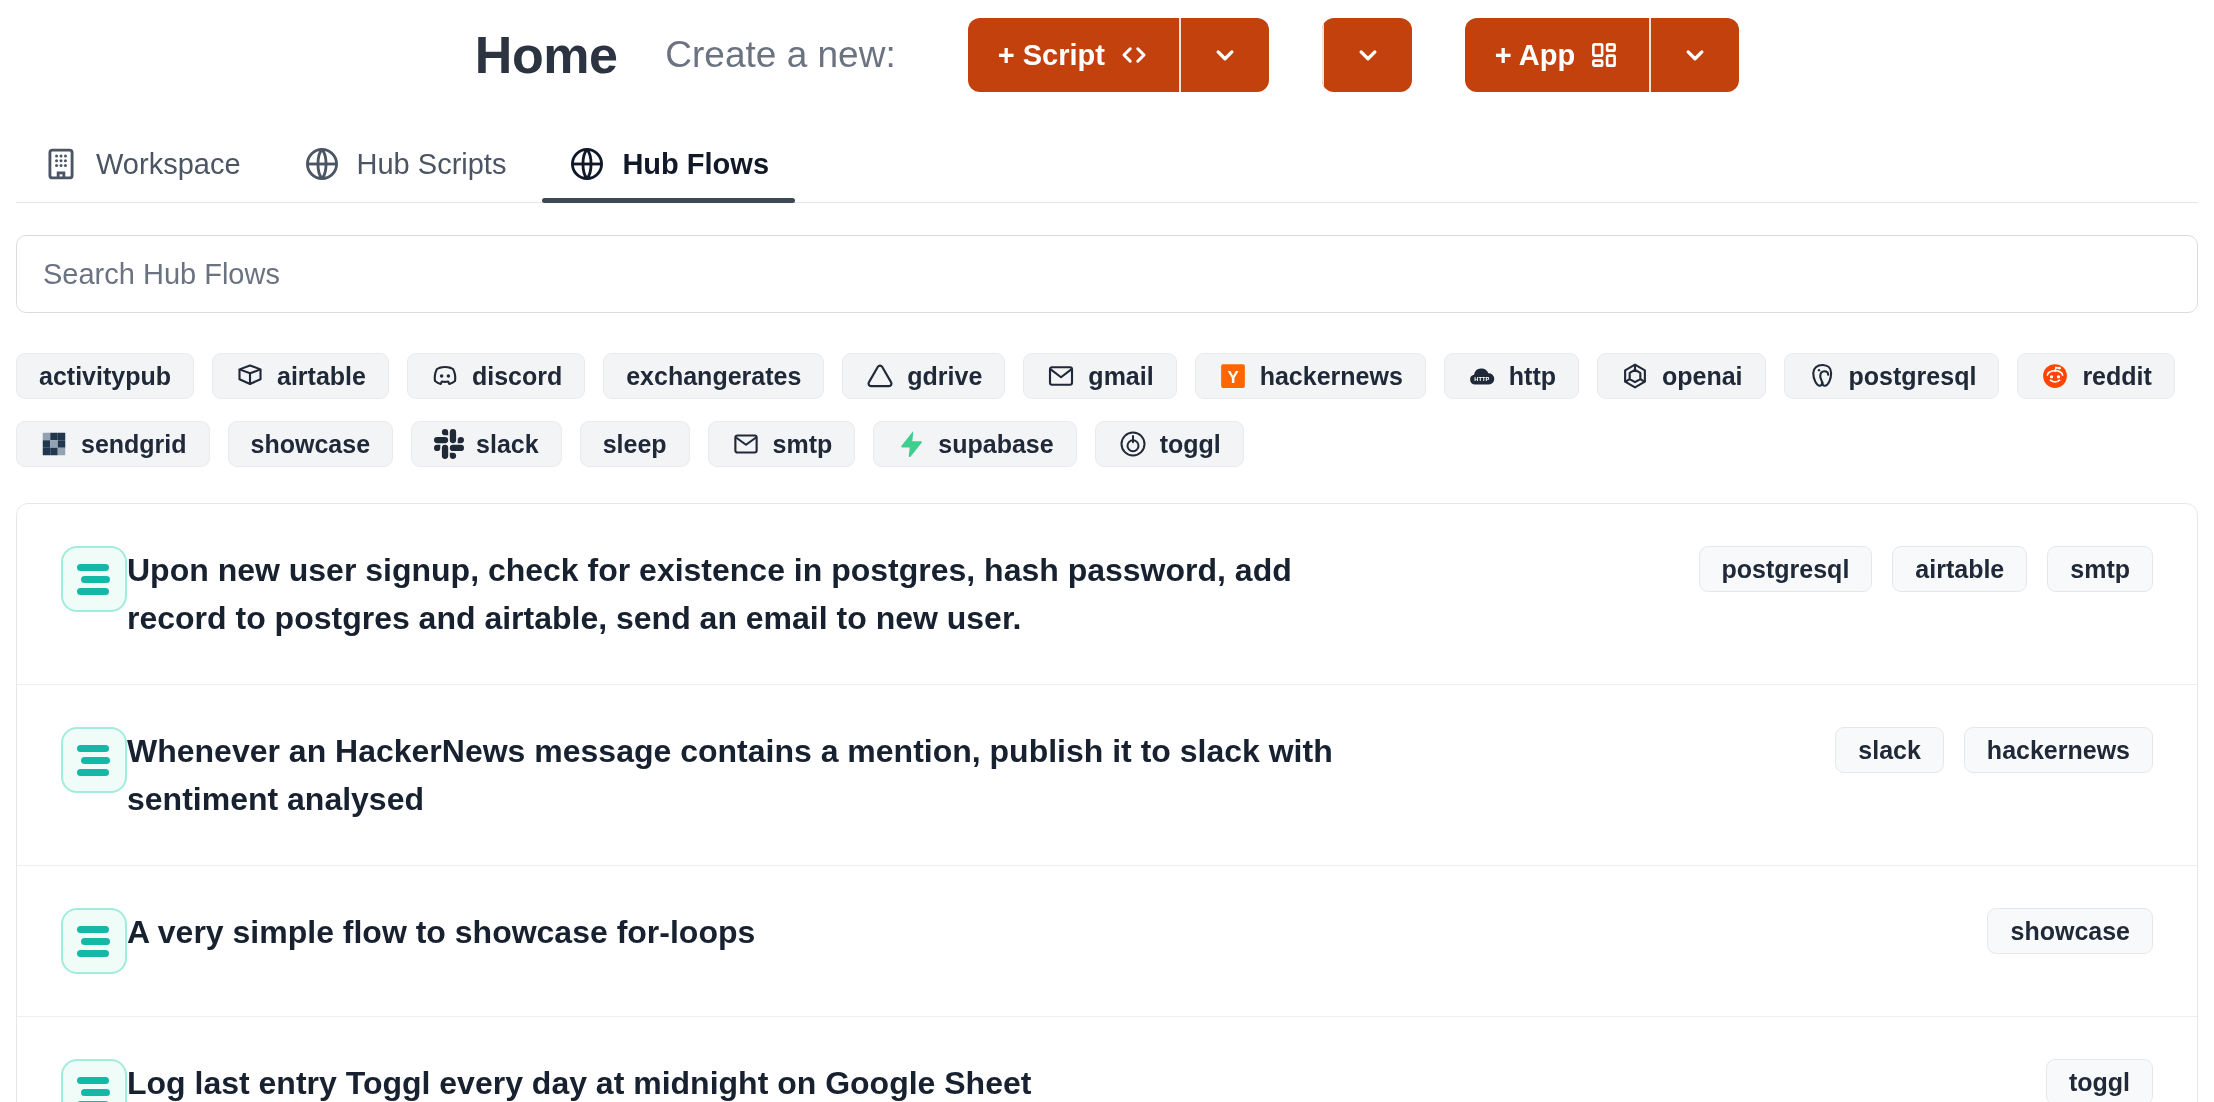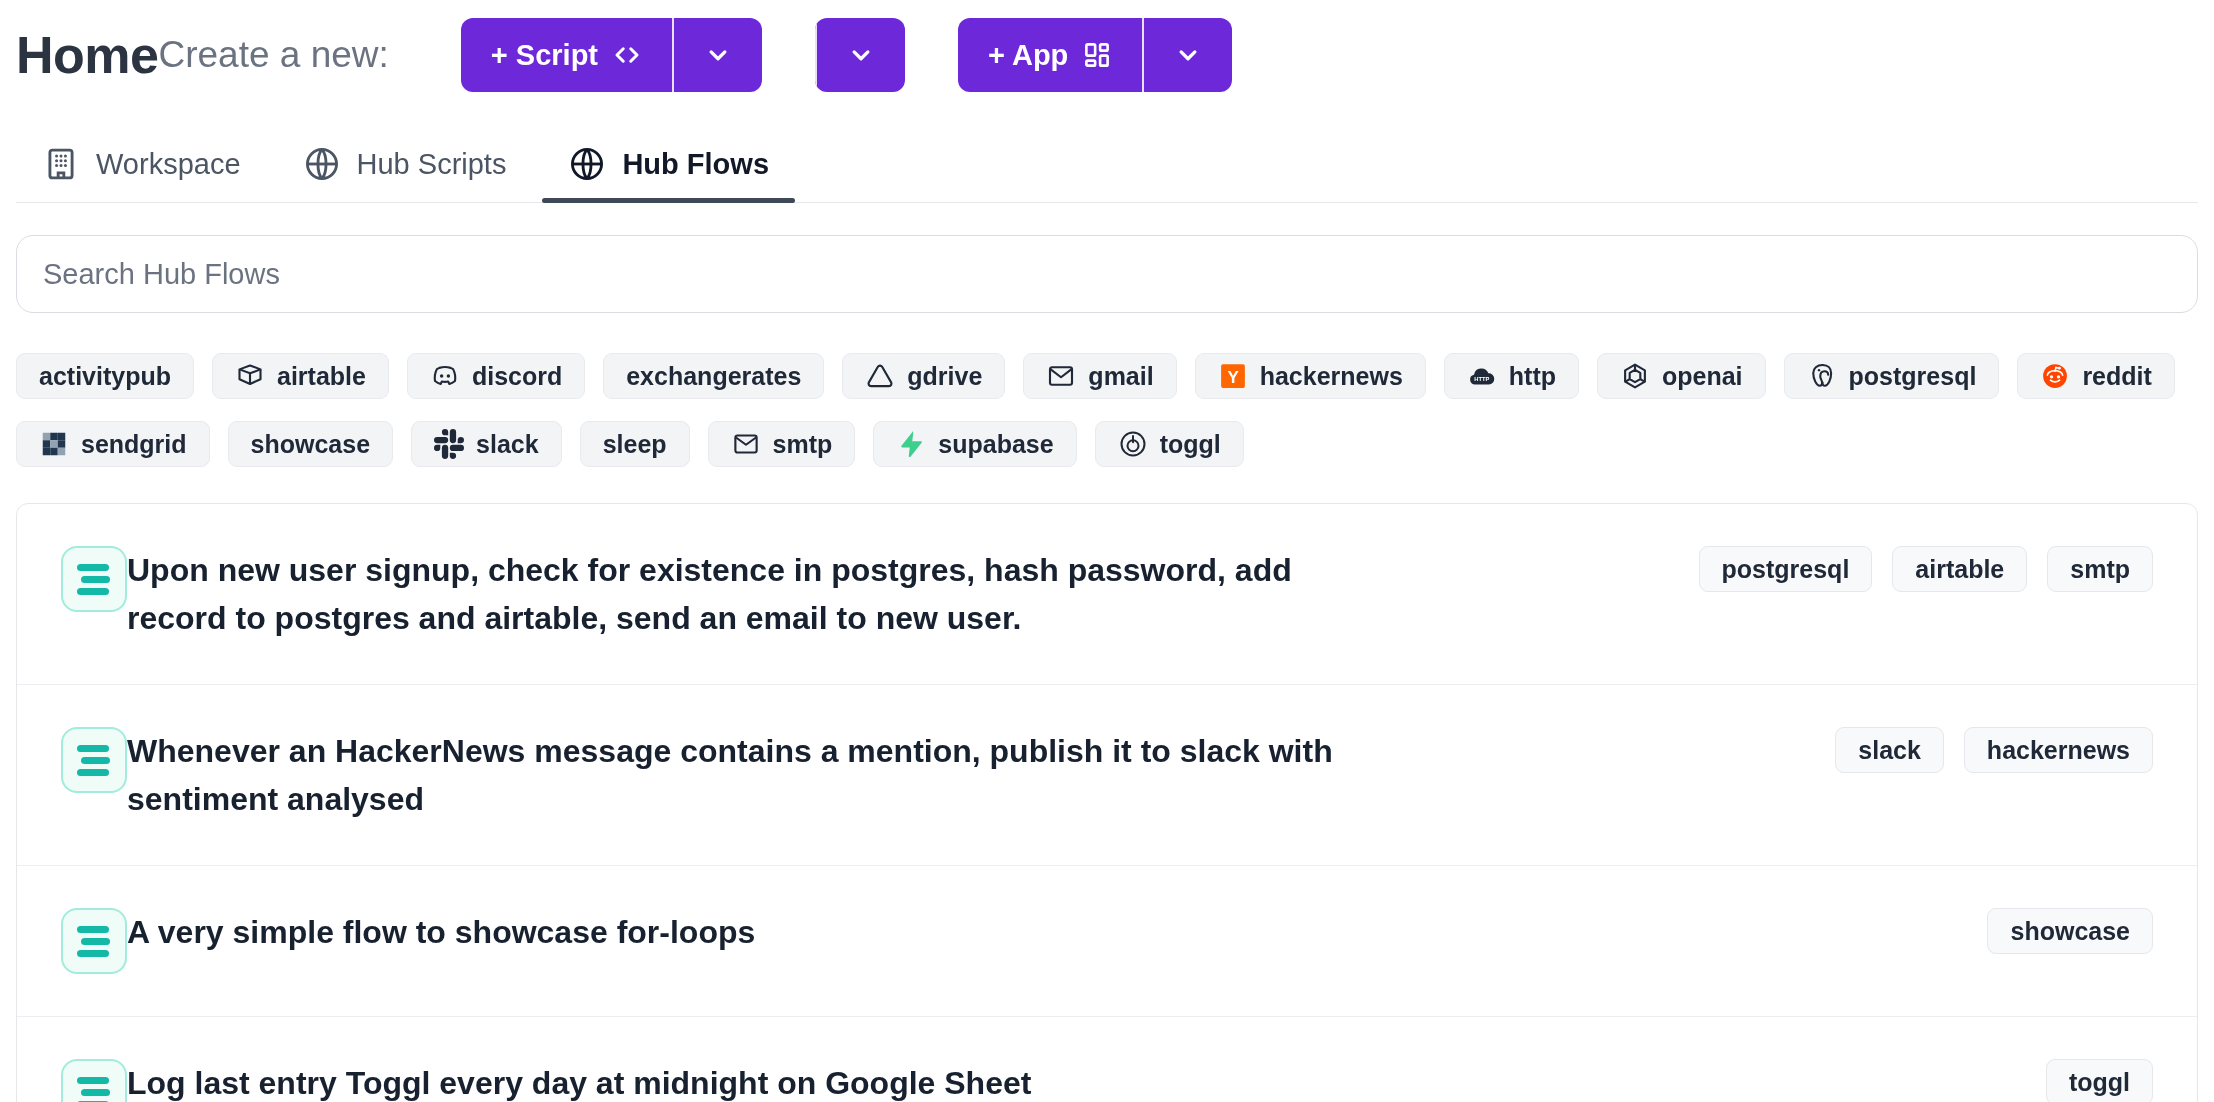--- a/index.html
+++ b/index.html
@@ -5,25 +5,25 @@
   * { box-sizing: border-box; }
   html,body { margin:0; padding:0; }
   body {
     width:2214px; height:1102px; overflow:hidden;
     background:#ffffff; color:#1f2937;
     font-family:"Liberation Sans", sans-serif;
   }
   .page { padding:18px 16px 0 16px; }
 
   
-  .header { display:flex; justify-content:flex-start; align-items:center; }
+  .header { display:flex; justify-content:center; align-items:center;gap:48px; }
   .page-title { margin:0; font-size:52px; font-weight:800; color:#2b3440; letter-spacing:-0.5px; }
   .header-right { display:flex; align-items:center; gap:38px; }
   .create-label { font-size:37px; color:#6b7280; margin-right:19px; }
-  .split-btn { display:inline-flex; border-radius:12px; overflow:hidden; background:#6d28d9; color:#fff;margin-left:15px; }
+  .split-btn { display:inline-flex; border-radius:12px; overflow:hidden; background:#c2410c; color:#fff;margin-left:15px; }
   .split-btn .main {
     display:flex; align-items:center; gap:14px; height:74px; padding:0 30px;
     font-size:29px; font-weight:700; cursor:pointer; border:none; background:transparent; color:#fff;
     font-family:inherit;
   }
   .split-btn .divider { width:2px; background:rgba(255,255,255,.85); }
   .split-btn .drop {
     width:88px; height:74px; display:flex; align-items:center; justify-content:center;
     cursor:pointer; border:none; background:transparent; color:#fff;
   }
@@ -37,21 +37,21 @@
   }
   .tab.active { color:#111827; font-weight:700; }
   .tab.active::after {
     content:""; position:absolute; left:0; right:0; bottom:-1px; height:5px;
     background:#3e4856; border-radius:3px;
   }
 
   
   .search-wrap { margin-top:32px; }
   .search-input {
-    width:100%; height:78px; border:1px solid #d9dde2; border-radius:17px;
+    width:100%; height:78px; border:1px solid #d9dde2; border-radius:10px;
     font-size:29px; color:#374151; padding:0 26px; outline:none; font-family:inherit;
     background:#fff;
   }
   .search-input::placeholder { color:#6b7280; opacity:1; }
 
   
   .filters { margin-top:40px; display:flex; flex-wrap:wrap; gap:22px 18px; }
   .chip {
     display:inline-flex; align-items:center; gap:12px; height:46px; padding:0 22px;
     background:#f3f4f6; border:1px solid #e8eaee; border-radius:9px;

